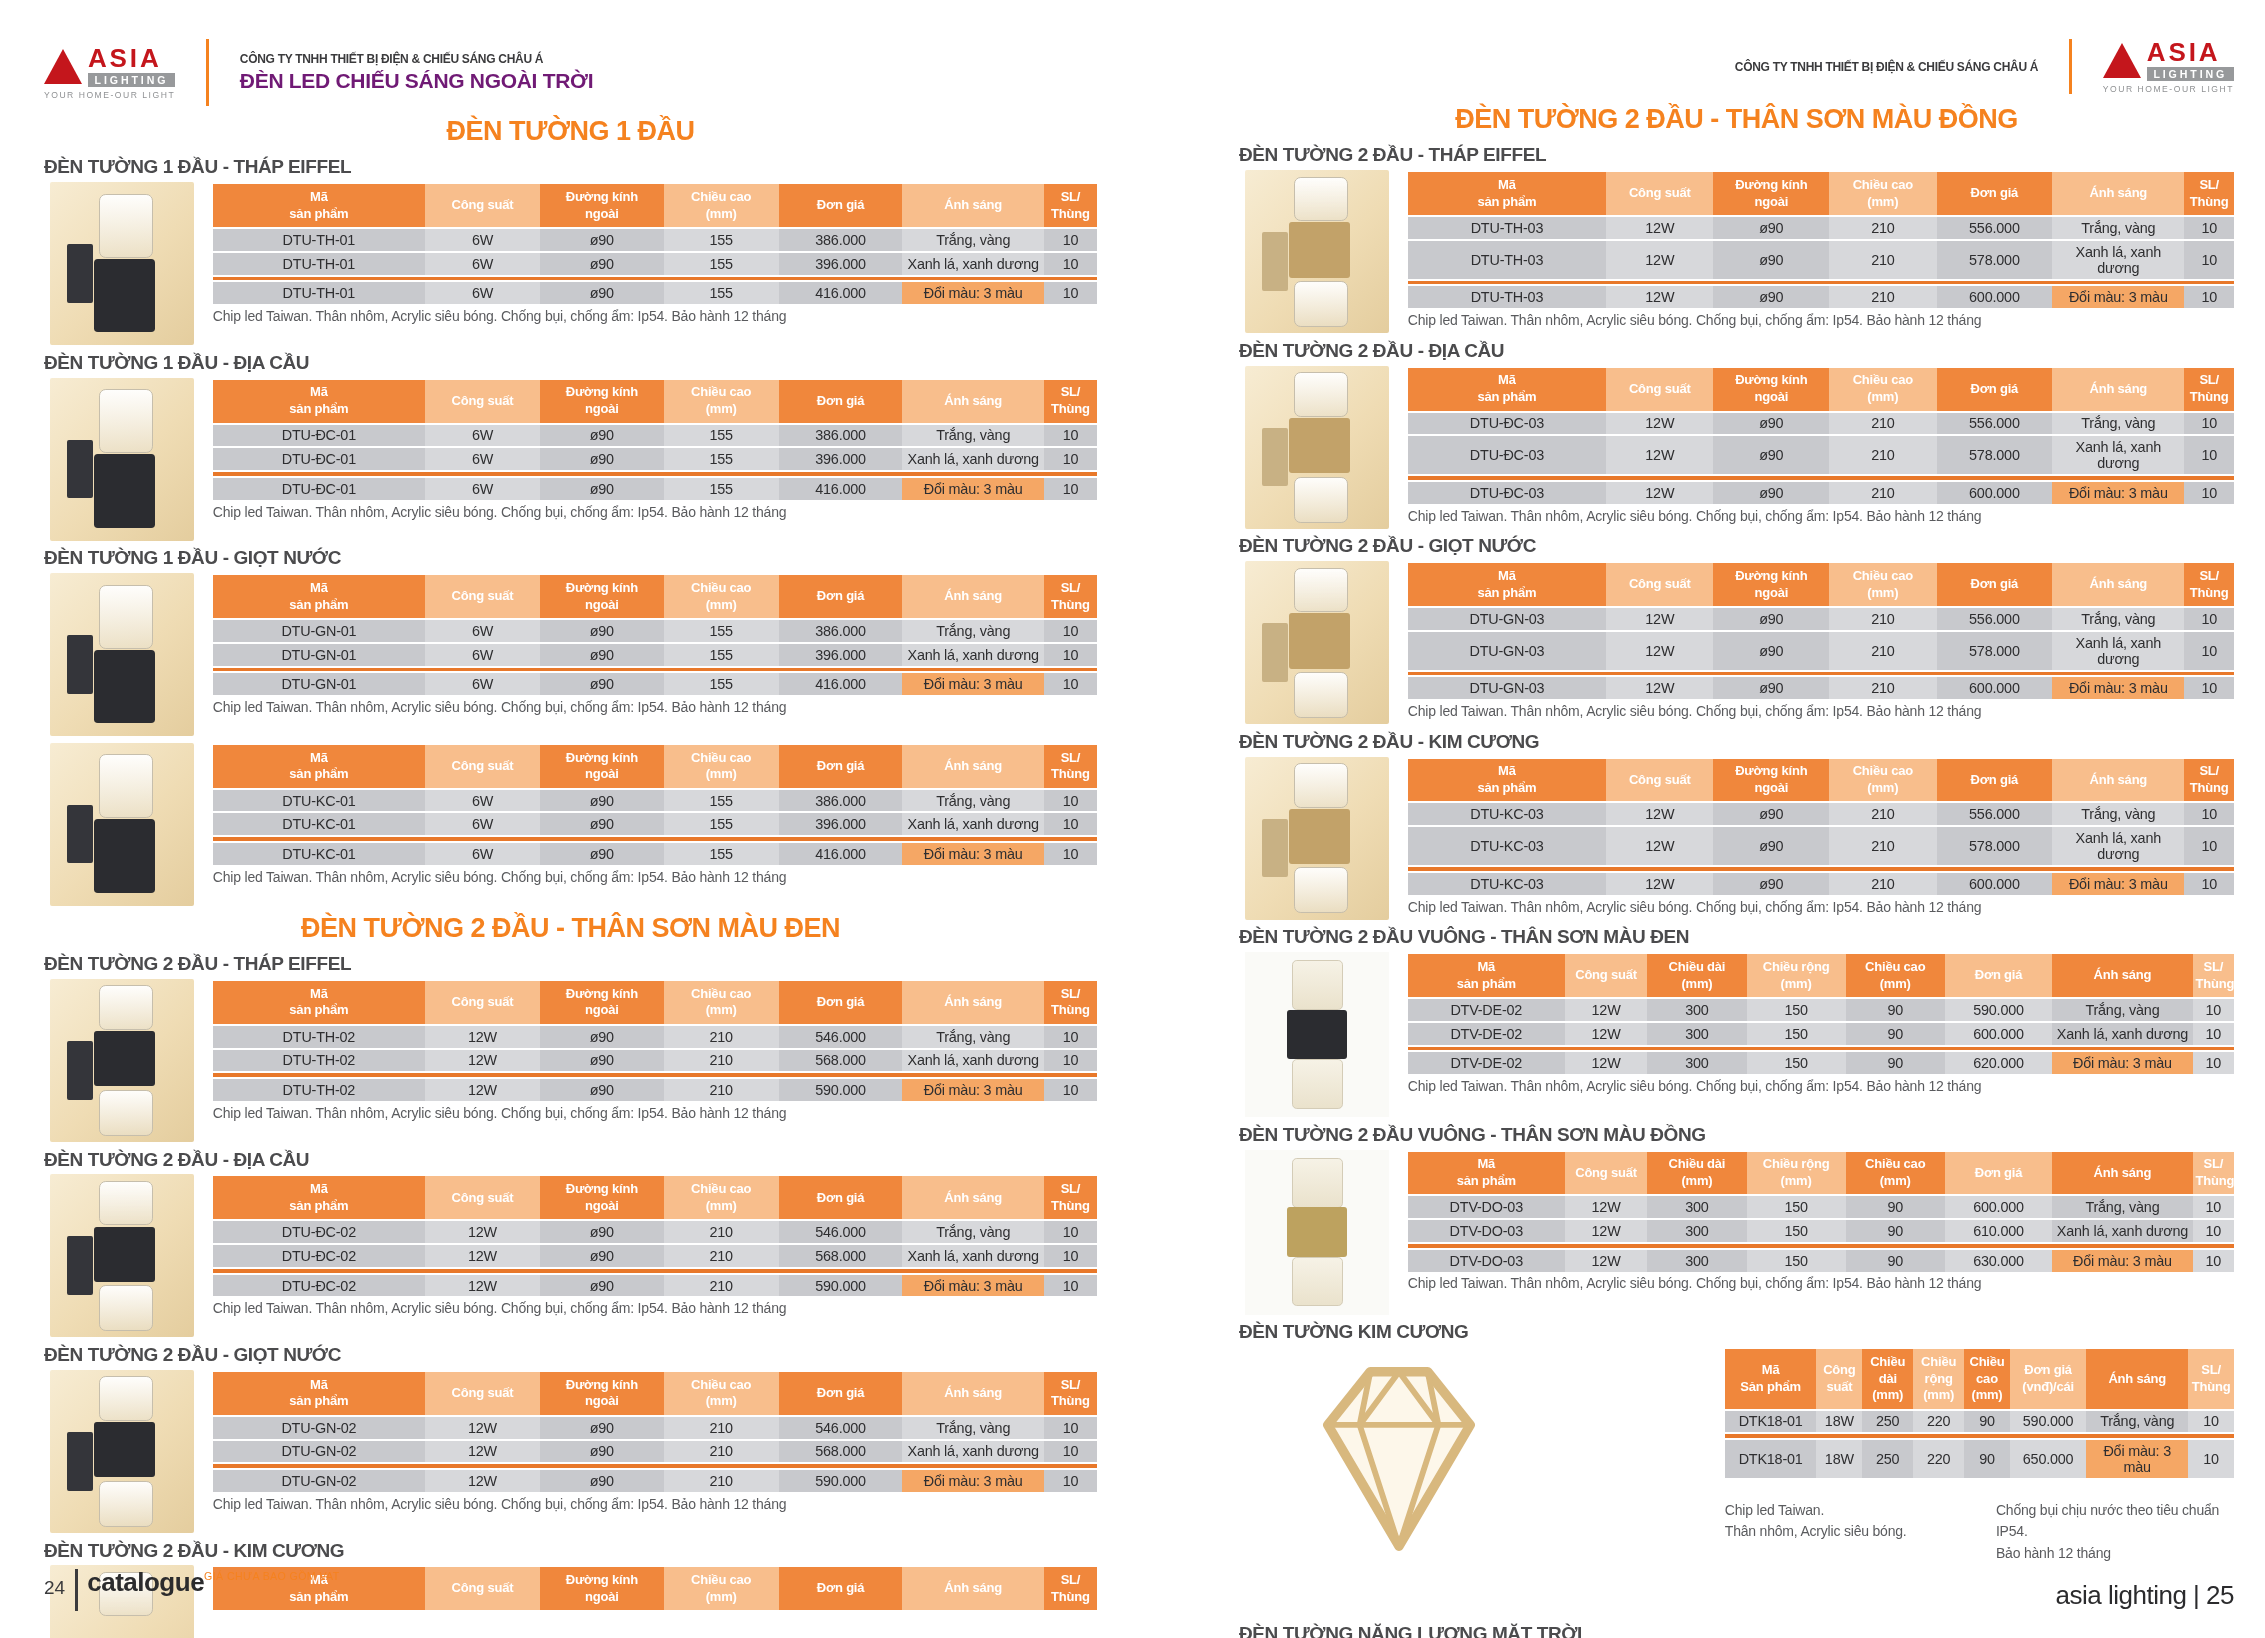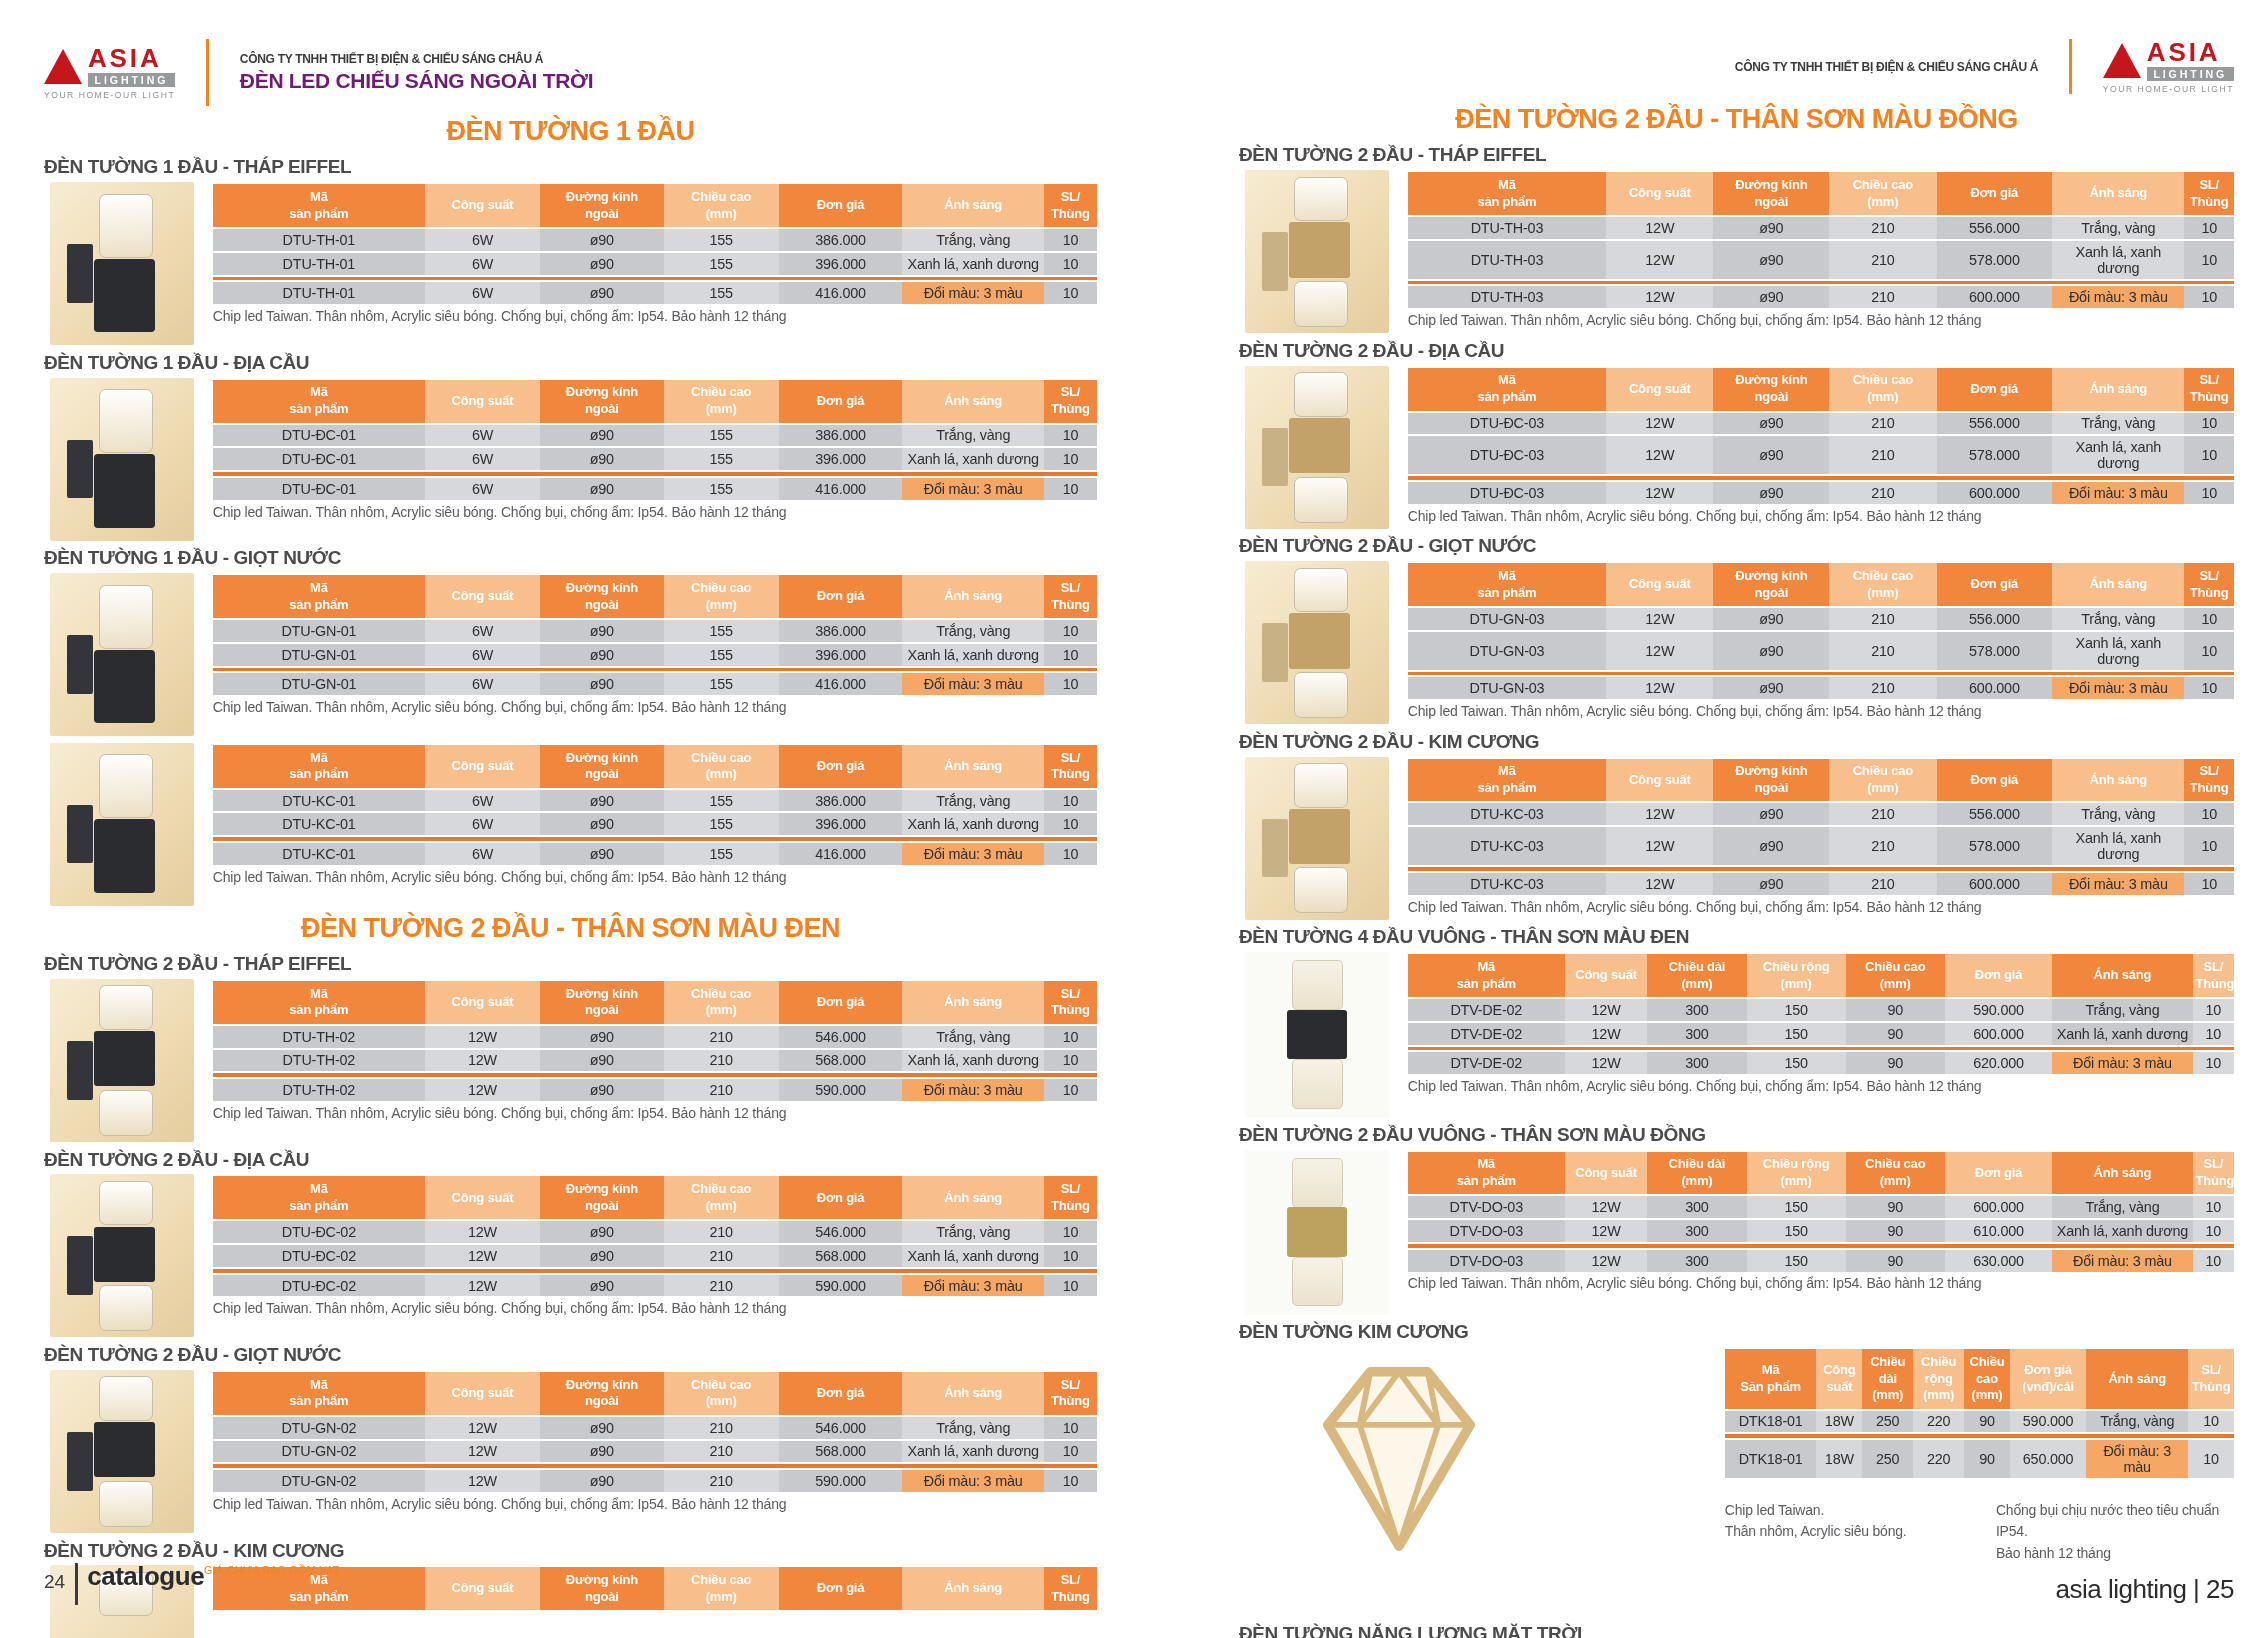--- a/index.html
+++ b/index.html
@@ -62,21 +62,21 @@
   table.ptable td.dark{background:#C8C9CD;}
   table.ptable td.light{background:#D7D8DB;}
   table.ptable td.hl{background:#F5A765;}
   table.ptable tr.divider td{background:#E8782A;height:3.8px;padding:0;line-height:0;}
   .note{font-size:14px;color:#5A5B5E;margin-top:1.9px;letter-spacing:-0.2px;}
   .notes-cols{display:flex;gap:33px;margin-top:7.7px;}
   .notes-col{flex:1;margin-top:12px;}
   .notes-col .note{margin-top:0;line-height:1.55;}
 
   
-  .foot{position:absolute;bottom:6px;}
+  .foot{position:absolute;bottom:0;}
   .foot-left{left:0;display:flex;align-items:flex-start;gap:9.6px;}
   .fl-page{font-size:19px;color:#3B3B3D;margin-top:7.7px;}
   .fl-bar{width:2.9px;height:42px;background:#3B3B3D;}
   .fl-stack{display:flex;flex-direction:row;}
   .fl-word{font-size:26px;font-weight:bold;color:#2B2B2D;letter-spacing:-0.5px;line-height:1.05;font-style:normal;}
   .fl-vat{font-size:10.6px;color:#F5821F;font-style:normal;letter-spacing:0.4px;margin-top:1px;}
   .foot-right{right:0;font-size:26px;color:#2B2B2D;letter-spacing:-0.5px;}
 </style>
 </head>
 <body>
@@ -943,21 +943,21 @@
                     <td class="light hl">Đổi màu: 3 màu</td>
                     <td class="dark">10</td>
                   </tr>
                 </tbody>
               </table>
               <div class="note">Chip led Taiwan. Thân nhôm, Acrylic siêu bóng. Chống bụi, chống ẩm: Ip54. Bảo hành 12 tháng</div>
             </div>
           </div>
         </div>
         <div class="sec">
-          <div class="sec-heading">ĐÈN TƯỜNG 4 ĐẦU VUÔNG - THÂN SƠN MÀU ĐEN</div>
+          <div class="sec-heading">ĐÈN TƯỜNG 2 ĐẦU VUÔNG - THÂN SƠN MÀU ĐEN</div>
           <div class="sec-body">
             <div class="prod-img img-sq-black">
               <i class="sq-glass top"></i>
               <i class="sq-body"></i>
               <i class="sq-glass bot"></i>
             </div>
             <div class="tbl-wrap">
               <table class="ptable">
                 <colgroup>
                   <col style="width: 19%;">

